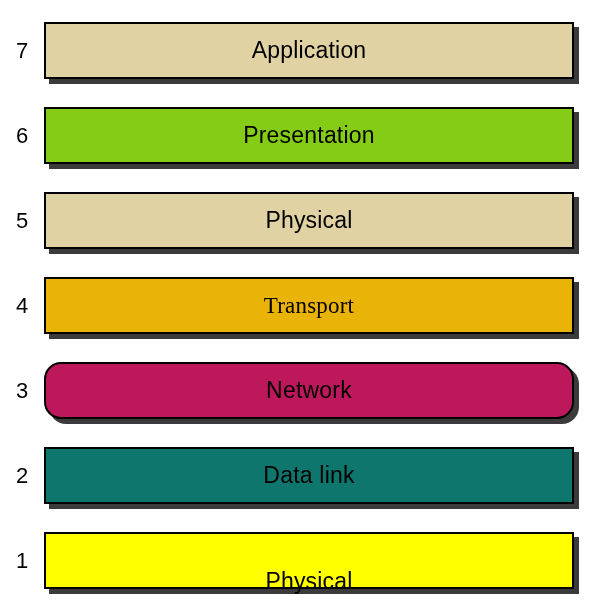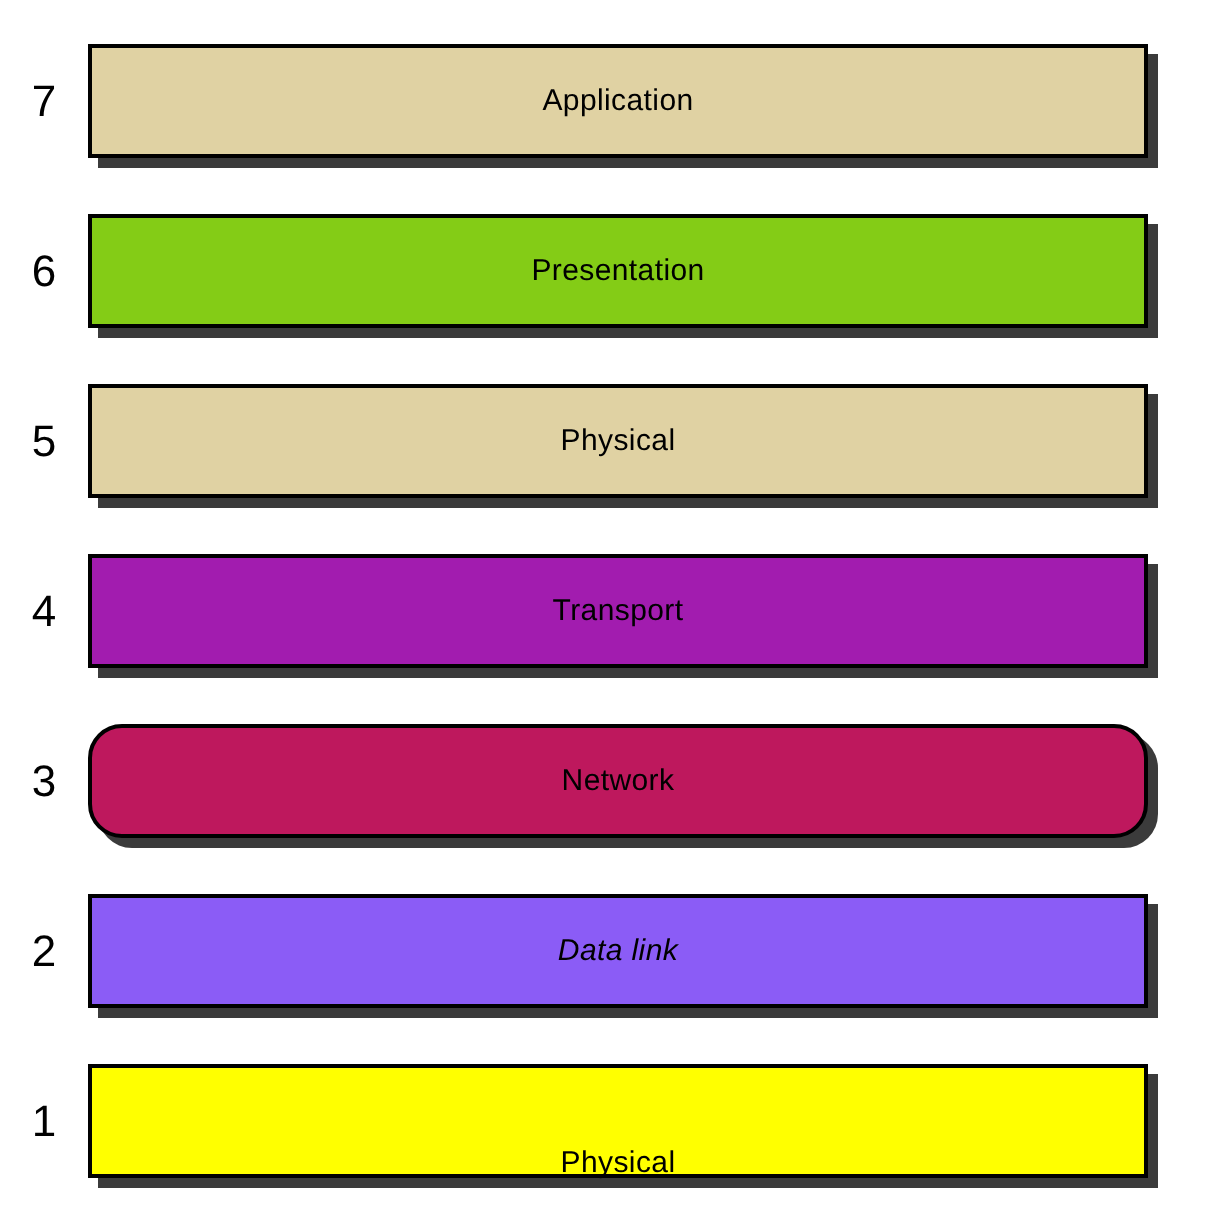--- a/index.html
+++ b/index.html
@@ -38,21 +38,21 @@
     flex: 1;
     height: 57px;
     box-sizing: border-box;
     border: 2.5px solid #000000;
     box-shadow: 5px 5px 0 0 #3b3b3b;
     display: flex;
     align-items: center;
     justify-content: center;
   }
   .bar-label {
-    font-size: 15px;
+    font-size: 23px;
     line-height: 1;
     color: #000000;
     letter-spacing: 0.2px;
   }
 </style>
 </head>
 <body style="background: rgb(255, 255, 255);">
 
 <div class="canvas">
 
@@ -72,35 +72,35 @@
 
     <div class="row">
       <div class="num" style="color: rgb(0, 0, 0);">5</div>
       <div class="bar" style="background: rgb(224, 210, 163); border-color: rgb(0, 0, 0); box-shadow: rgb(59, 59, 59) 5px 5px 0px 0px;">
         <span class="bar-label" style="color: rgb(0, 0, 0);">Physical</span>
       </div>
     </div>
 
     <div class="row">
       <div class="num" style="color: rgb(0, 0, 0);">4</div>
-      <div class="bar" style="background: #a21caf; border-color: rgb(0, 0, 0); box-shadow: rgb(59, 59, 59) 5px 5px 0px 0px;">
+      <div class="bar" style="background: #eab308; border-color: rgb(0, 0, 0); box-shadow: rgb(59, 59, 59) 5px 5px 0px 0px; font-family: Liberation Serif, serif;">
         <span class="bar-label" style="color: rgb(0, 0, 0);">Transport</span>
       </div>
     </div>
 
     <div class="row">
       <div class="num" style="color: rgb(0, 0, 0);">3</div>
       <div class="bar" style="background: #be185d; border-color: rgb(0, 0, 0); box-shadow: rgb(59, 59, 59) 5px 5px 0px 0px; border-radius: 17px;">
         <span class="bar-label" style="color: rgb(0, 0, 0);">Network</span>
       </div>
     </div>
 
     <div class="row">
       <div class="num" style="color: rgb(0, 0, 0);">2</div>
-      <div class="bar" style="background: #8b5cf6; border-color: rgb(0, 0, 0); box-shadow: rgb(59, 59, 59) 5px 5px 0px 0px; font-style: italic;">
+      <div class="bar" style="background: #0f766e; border-color: rgb(0, 0, 0); box-shadow: rgb(59, 59, 59) 5px 5px 0px 0px;">
         <span class="bar-label" style="color: rgb(0, 0, 0);">Data link</span>
       </div>
     </div>
 
     <div class="row">
       <div class="num" style="color: rgb(0, 0, 0);">1</div>
       <div class="bar" style="background: rgb(255, 255, 0); border-color: rgb(0, 0, 0); box-shadow: rgb(59, 59, 59) 5px 5px 0px 0px;">
         <span class="bar-label" style="color: rgb(0, 0, 0); margin-top: 41px;">Physical</span>
       </div>
     </div>

